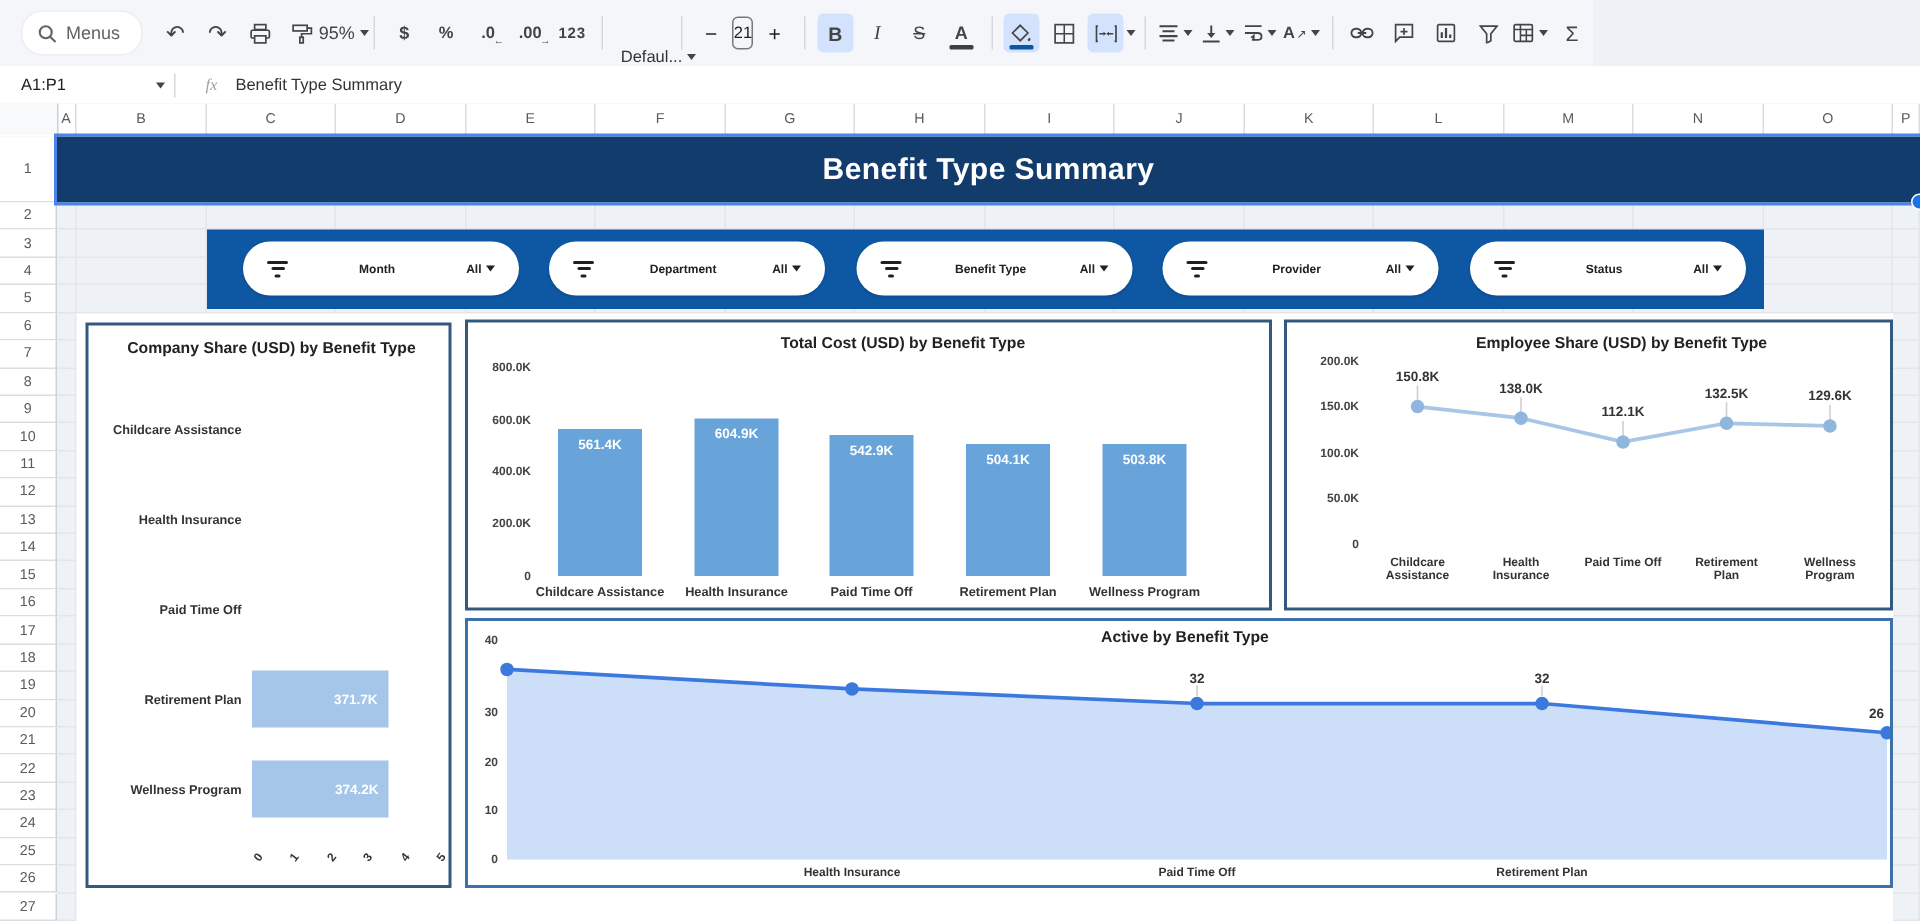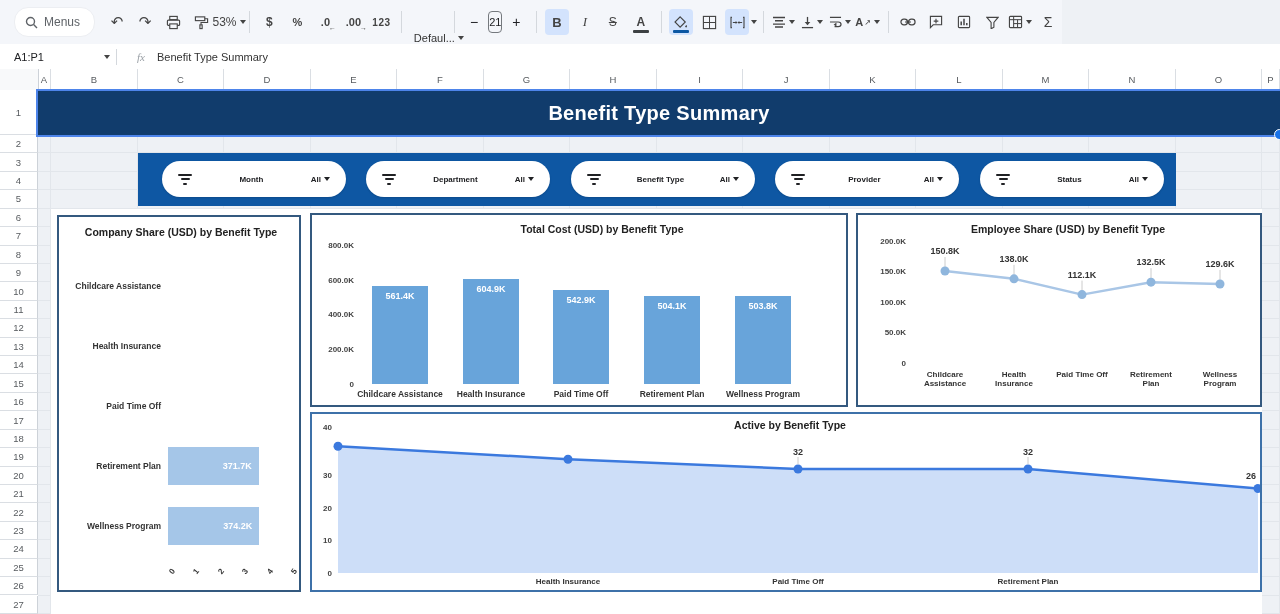--- a/index.html
+++ b/index.html
@@ -89,21 +89,21 @@
     </svg>
   </span>
   <span class="tb-icon">
     <svg width="15" height="15" viewBox="0 0 16 16">
       <rect x="1.5" y="2" width="10" height="4" fill="none" stroke="#444" stroke-width="1.2"></rect>
       <path d="M11.5 4 h3 v4 h-7 v2.5" fill="none" stroke="#444" stroke-width="1.2"></path>
       <rect x="6.3" y="10.5" width="2.4" height="4" fill="none" stroke="#444" stroke-width="1.2"></rect>
     </svg>
   </span>
   <span class="tb-icon" style="width:52px;">
-    <span class="tb-text" style="font-weight:400;font-size:12px;">53%</span>
+    <span class="tb-text" style="font-weight:400;font-size:12px;">95%</span>
       <span class="caret"></span>
   </span>
   <span class="tb-divider"></span>
   <span class="tb-icon tb-text" style="font-size:12px;">$</span>
   <span class="tb-icon tb-text" style="font-size:11px;">%</span>
   <span class="tb-icon">
     <span class="dec">.0<small>←</small></span>
   </span>
   <span class="tb-icon">
     <span class="dec">.00<small>→</small></span>
@@ -434,21 +434,21 @@
       <div style="position: absolute; left: 332px; top: 81.4126px; width: 56px; height: 87.5874px; background: rgb(104, 164, 218); display: flex; justify-content: center;">
         <span class="bar-val" style="margin-top: 5px;">504.1K</span>
       </div>
       <div class="xtick" style="left: 360px; top: 174px;">Retirement Plan</div>
       <div style="position: absolute; left: 423px; top: 81.4647px; width: 56px; height: 87.5353px; background: rgb(104, 164, 218); display: flex; justify-content: center;">
         <span class="bar-val" style="margin-top: 5px;">503.8K</span>
       </div>
       <div class="xtick" style="left: 451px; top: 174px;">Wellness Program</div>
     </div>
   <div class="card card-top" style="left:856px;top:122px;width:406px;height:194px;">
-    <span class="chart-title" style="left:210px;top:8px;">Employee Share (USD) by Benefit Type</span>
+    <span class="chart-title" style="left:223px;top:8px;">Employee Share (USD) by Benefit Type</span>
   <div class="ytick" style="left: 8px; top: 26px; width: 40px;">200.0K</div>
       <div class="ytick" style="left: 8px; top: 56px; width: 40px;">150.0K</div>
       <div class="ytick" style="left: 8px; top: 87px; width: 40px;">100.0K</div>
       <div class="ytick" style="left: 8px; top: 117px; width: 40px;">50.0K</div>
       <div class="ytick" style="left: 8px; top: 148px; width: 40px;">0</div>
       <svg class="plot" width="402" height="190">
         <line x1="87" y1="42.012" x2="87" y2="52.012" stroke="#cccccc" stroke-width="1"></line>
         <line x1="156" y1="49.82000000000001" x2="156" y2="59.82000000000001" stroke="#cccccc" stroke-width="1"></line>
         <line x1="224" y1="65.619" x2="224" y2="75.619" stroke="#cccccc" stroke-width="1"></line>
         <line x1="293" y1="53.175" x2="293" y2="63.175" stroke="#cccccc" stroke-width="1"></line>

